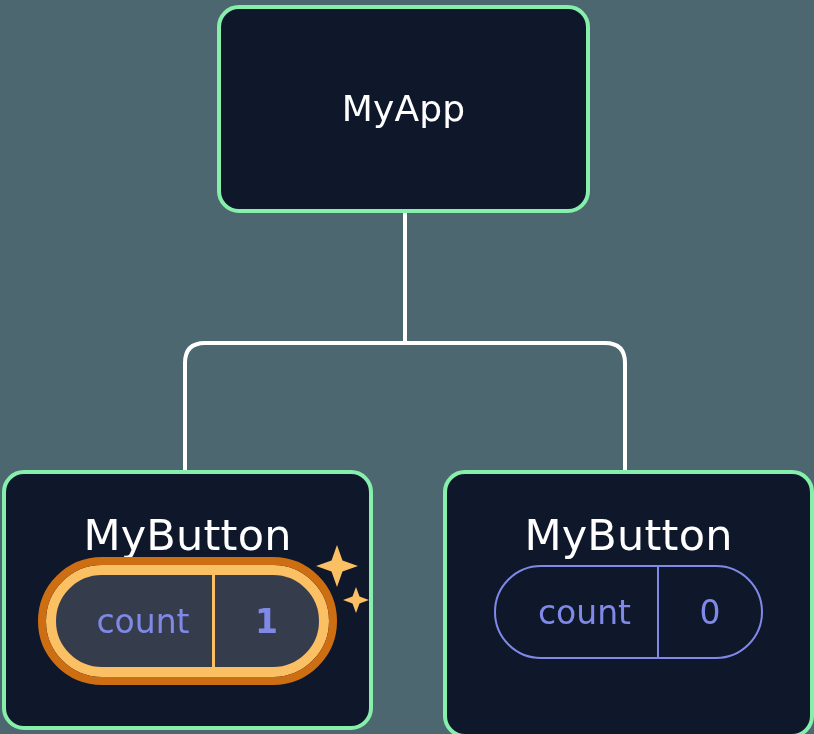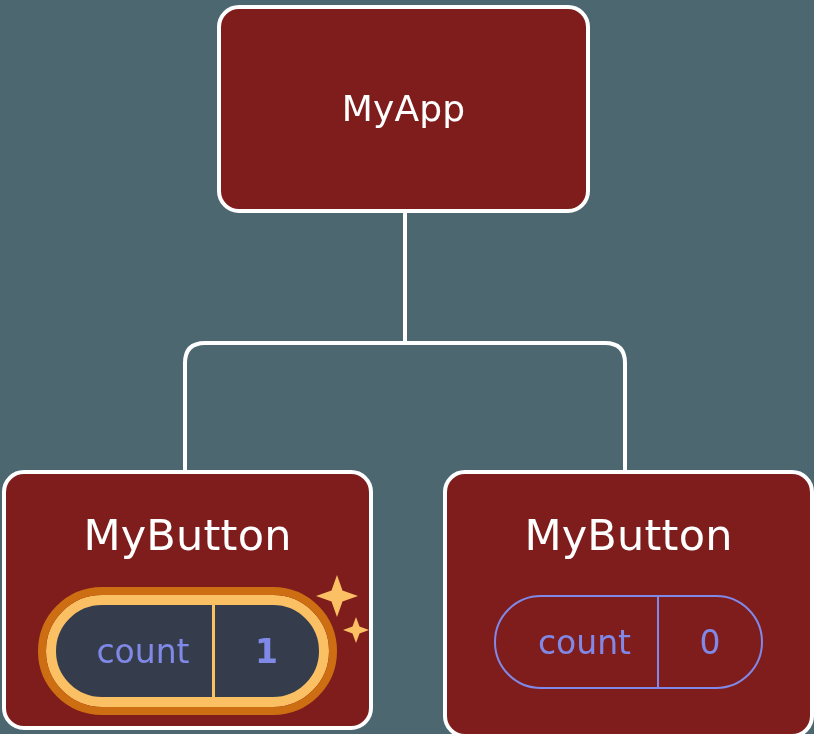--- a/index.html
+++ b/index.html
@@ -26,22 +26,22 @@
     inset: 0;
     width: 814px;
     height: 734px;
     pointer-events: none;
   }
 
   
   .node {
     position: absolute;
     box-sizing: border-box;
-    background: #7f1d1d;
-    border: 4px solid #ffffff;
+    background: #0f172a;
+    border: 4px solid #86efac;
     border-radius: 22px;
     display: flex;
     flex-direction: column;
     align-items: center;
   }
   .node-root {
     left: 217px;
     top: 5px;
     width: 373px;
     height: 208px;
@@ -71,21 +71,21 @@
     white-space: nowrap;
   }
   .node-child-left .node-title,
   .node-child-right .node-title {
     font-size: 43px;
   }
 
   
   .pill-wrap {
     position: relative;
-    margin-top: 38px;
+    margin-top: 8px;
   }
   .pill {
     box-sizing: border-box;
     display: flex;
     align-items: stretch;
     height: 94px;
     border: 2px solid #8189e8;
     border-radius: 999px;
     background: transparent;
   }

